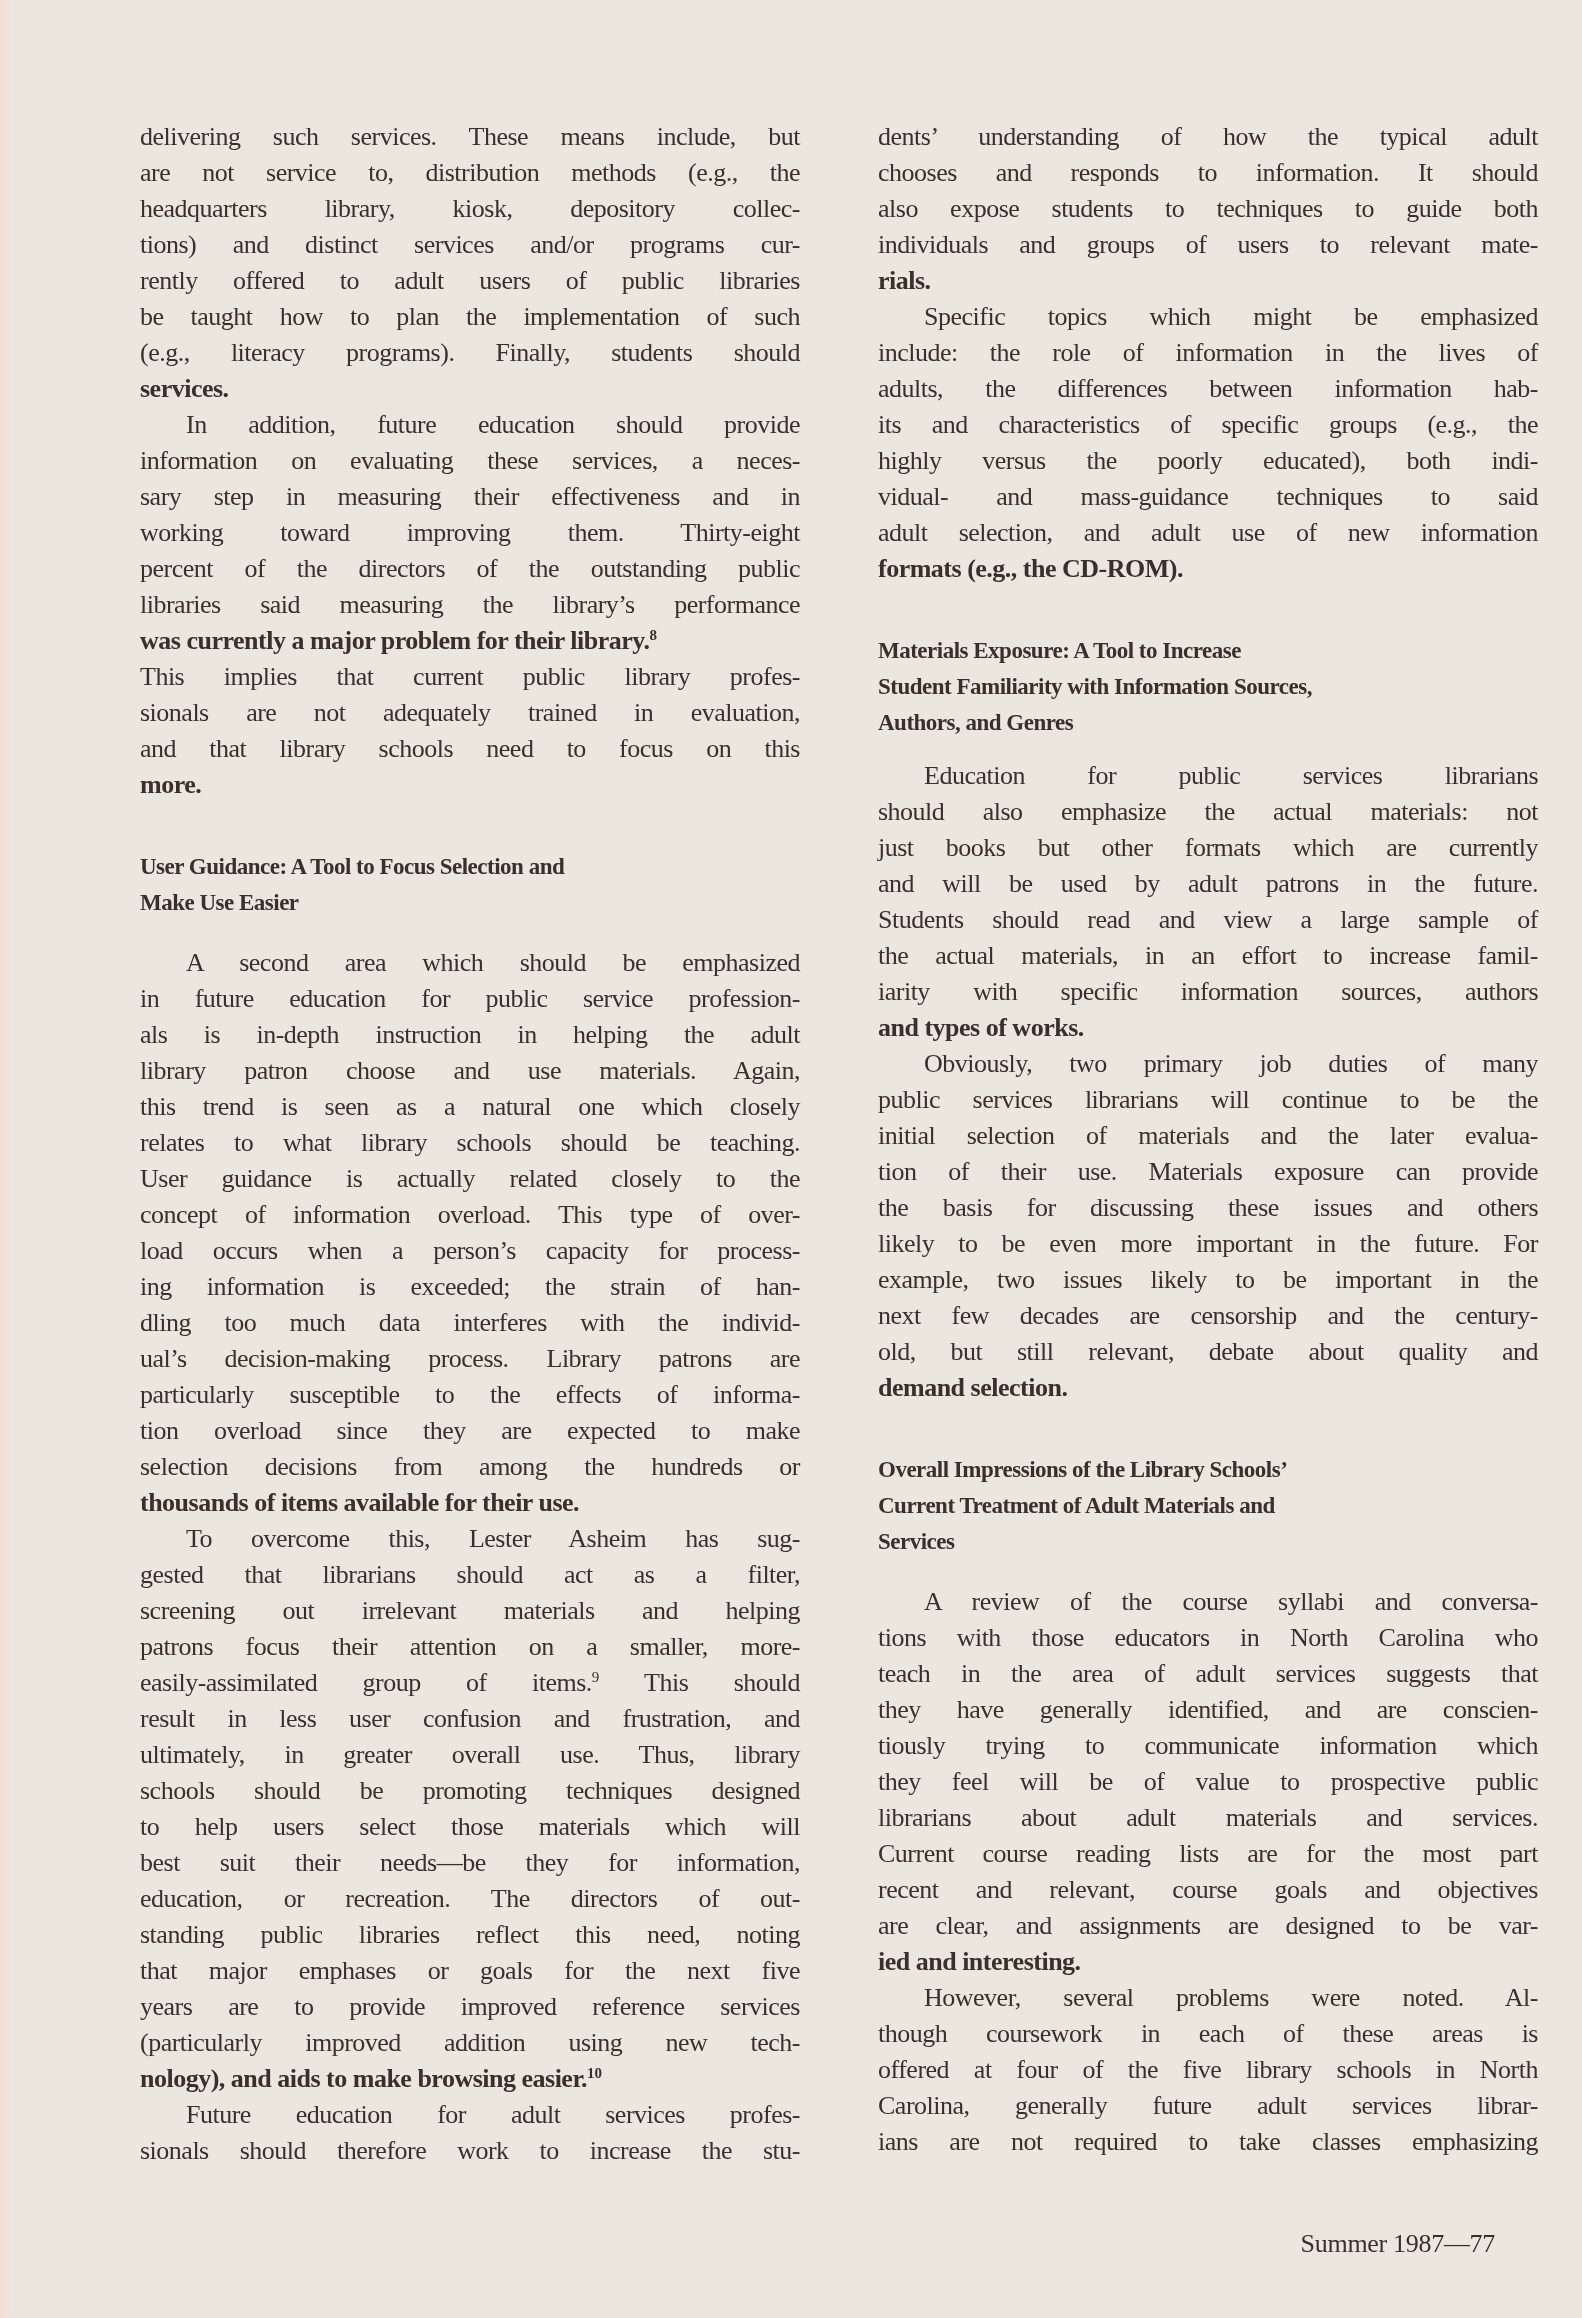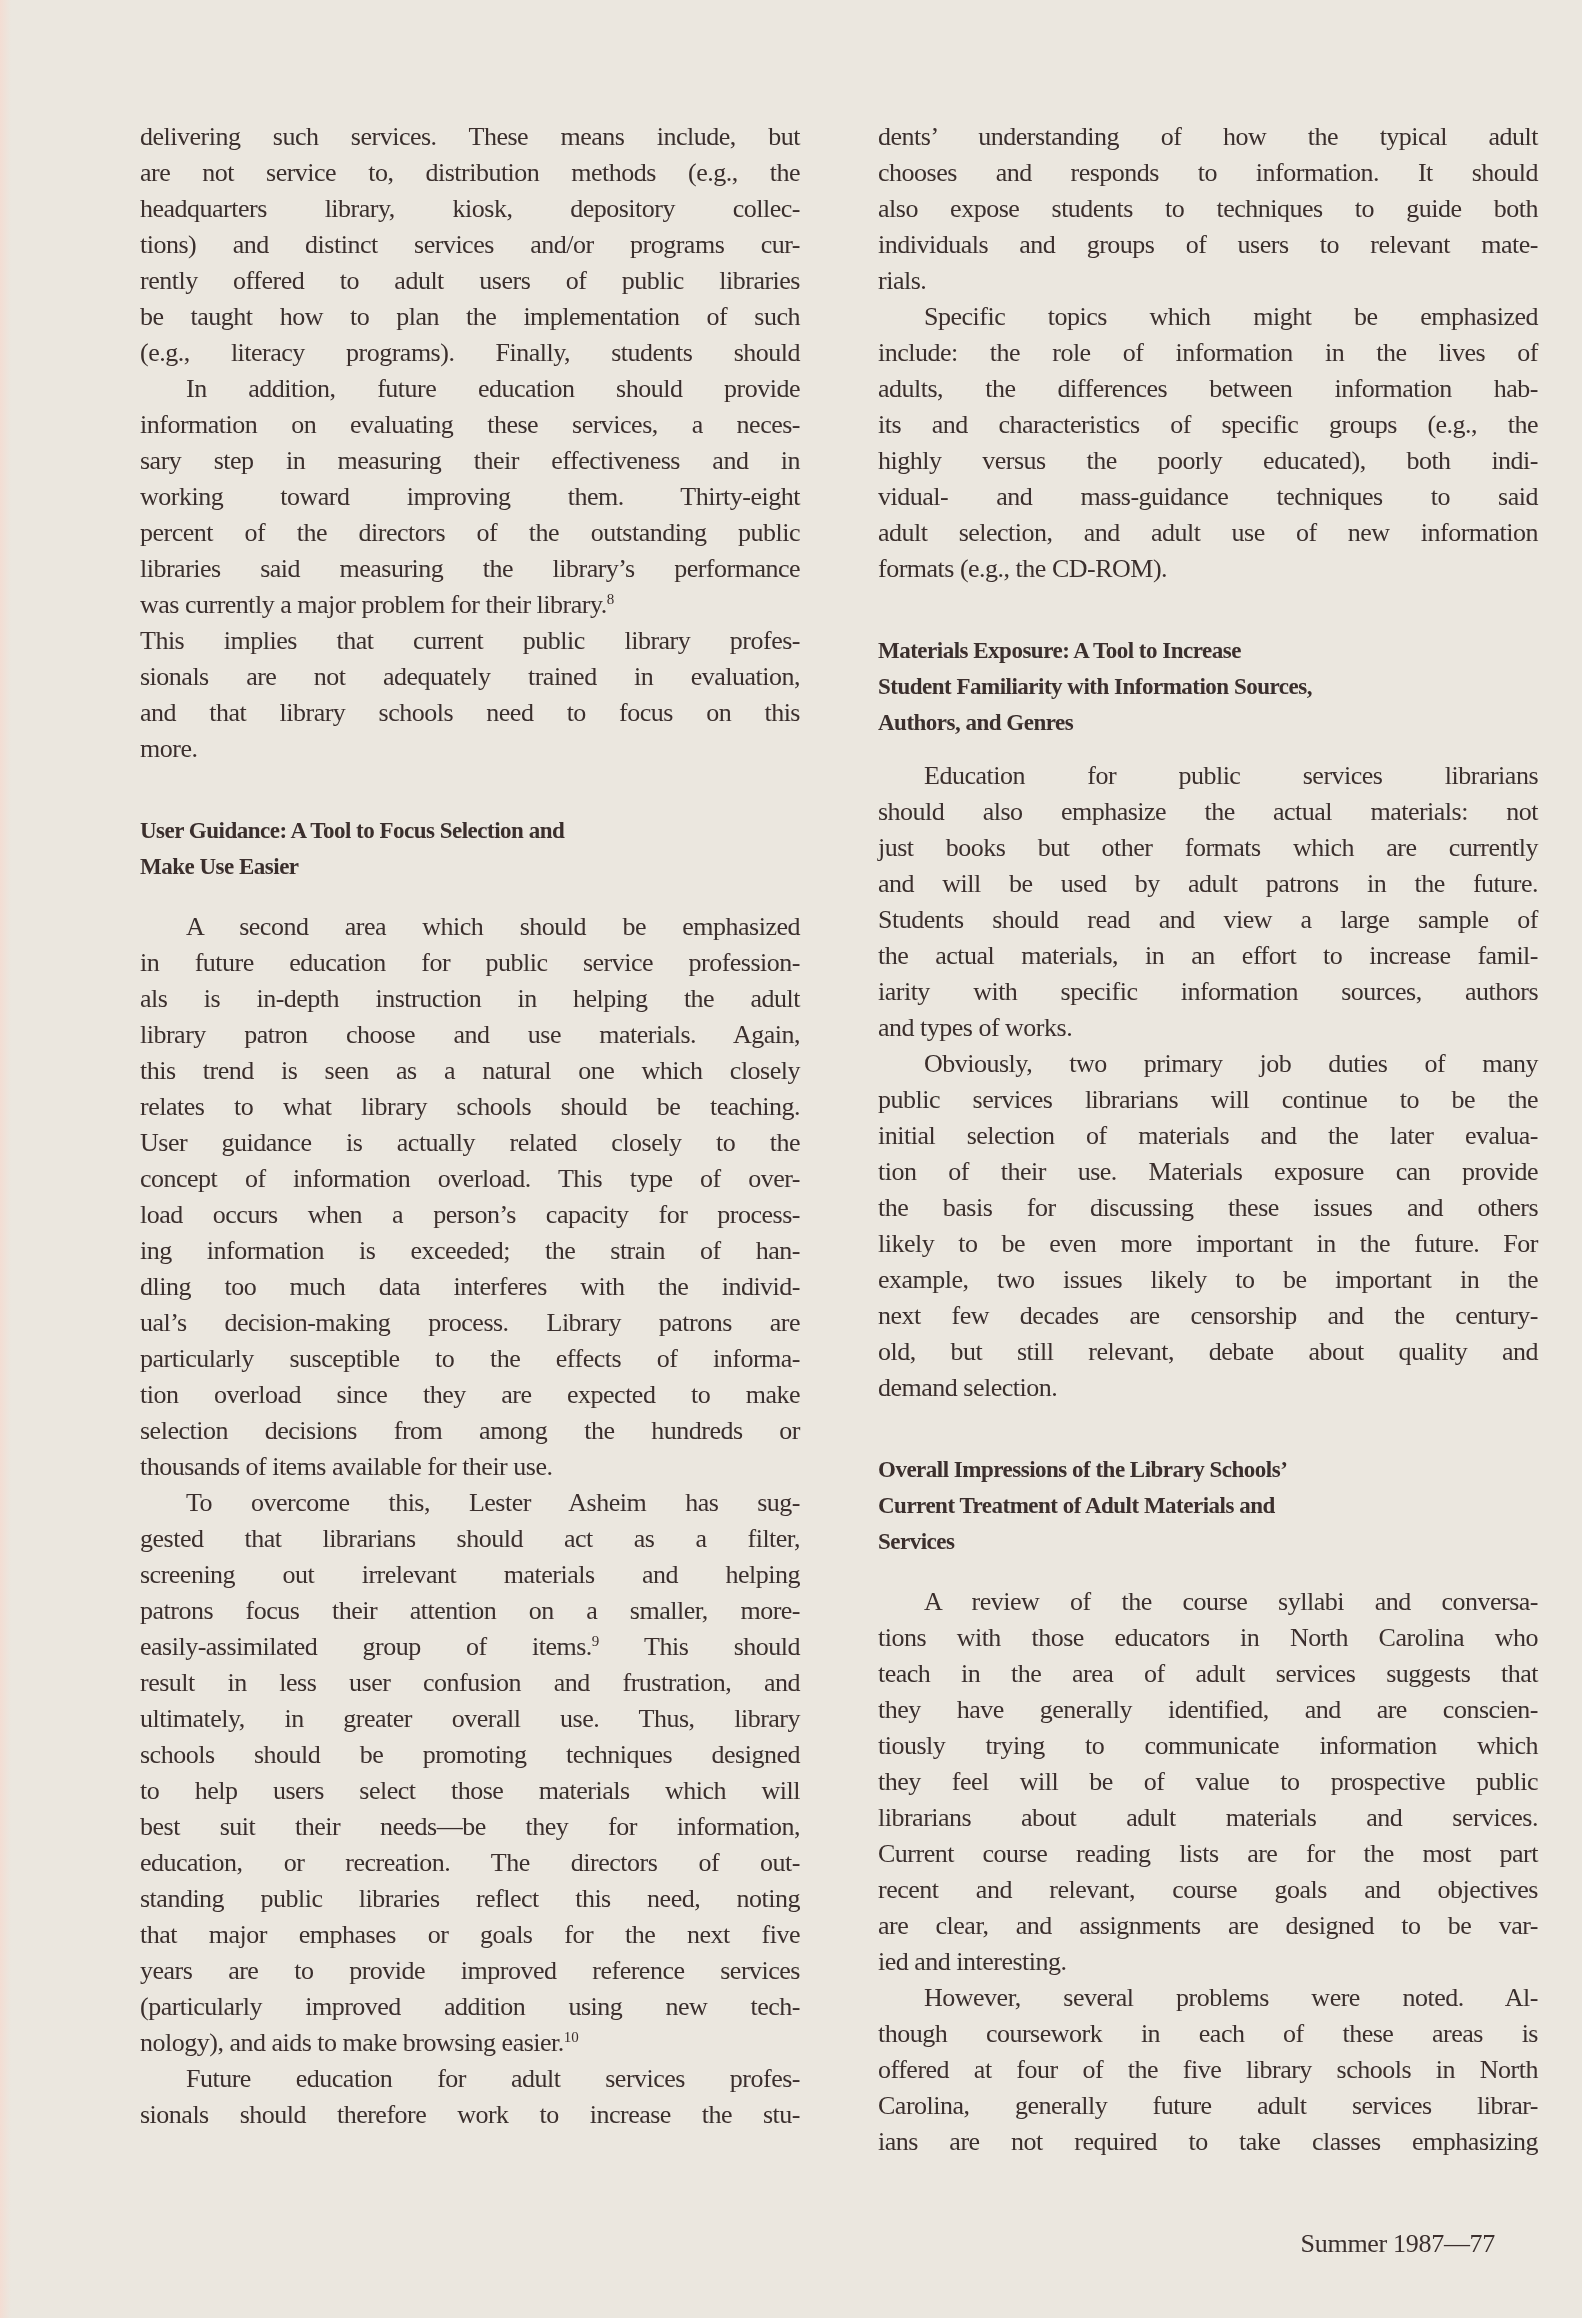--- a/index.html
+++ b/index.html
@@ -26,21 +26,21 @@
   .line {
     display: block;
     height: 36px;
     line-height: 36px;
     font-size: 26px;
     white-space: nowrap;
     text-align: justify;
     text-align-last: justify;
     letter-spacing: -0.5px;
   }
-  .line.last { text-align-last: left; }
+  .line.last { text-align-last: left; font-weight: bold; }
   .line.indent { padding-left: 46px; }
   .heading {
     display: block;
     font-weight: bold;
     font-size: 23px;
     height: 36px;
     line-height: 36px;
     white-space: nowrap;
     letter-spacing: -0.5px;
   }
@@ -63,20 +63,21 @@
 
 <div class="col left">
   <div>
     <span class="line">delivering such services. These means include, but</span>
     <span class="line">are not service to, distribution methods (e.g., the</span>
     <span class="line">headquarters library, kiosk, depository collec-</span>
     <span class="line">tions) and distinct services and/or programs cur-</span>
     <span class="line">rently offered to adult users of public libraries</span>
     <span class="line">be taught how to plan the implementation of such</span>
     <span class="line">(e.g., literacy programs). Finally, students should</span>
+    <span class="line last">services.</span>
   </div>
   <div>
     <span class="line indent">In addition, future education should provide</span>
     <span class="line">information on evaluating these services, a neces-</span>
     <span class="line">sary step in measuring their effectiveness and in</span>
     <span class="line">working toward improving them. Thirty-eight</span>
     <span class="line">percent of the directors of the outstanding public</span>
     <span class="line">libraries said measuring the library’s performance</span>
     <span class="line last"><span>was currently a major problem for their library.</span><sup>8</sup></span>
     <span class="line">This implies that current public library profes-</span>

